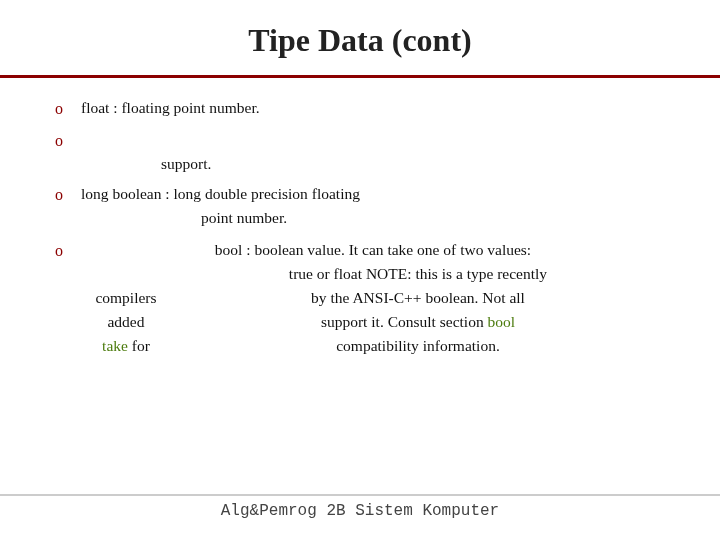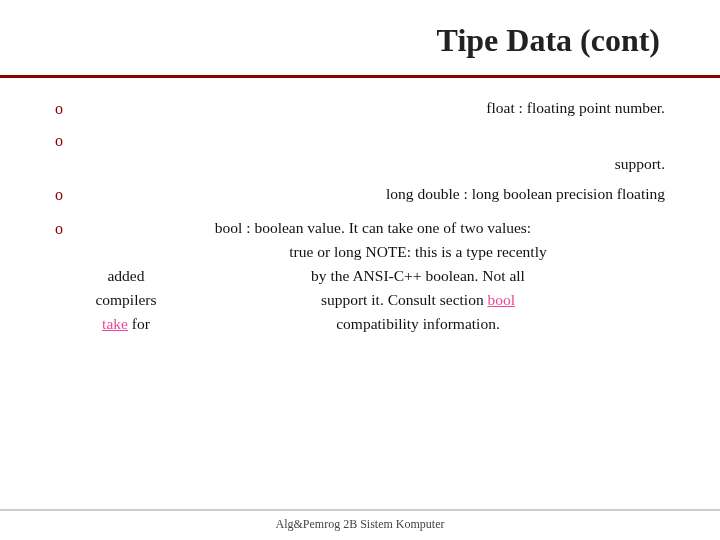--- a/index.html
+++ b/index.html
@@ -20,22 +20,22 @@
       width: 720px;
       height: 540px;
       background: #ffffff;
       display: flex;
       flex-direction: column;
       padding: 0;
       position: relative;
     }
 
     .title-area {
-      text-align: right;
-      padding: 22px 60px 10px 40px;
+      text-align: center;
+      padding: 22px 40px 10px 40px;
     }
 
     .title-text {
       font-size: 32px;
       font-weight: bold;
       color: #222222;
       font-family: Georgia, serif;
     }
 
     .top-divider {
@@ -65,21 +65,20 @@
     .bullet-marker {
       color: #8b0000;
       font-size: 16px;
       margin-top: 1px;
       flex-shrink: 0;
       width: 16px;
     }
 
     .bullet-content {
       flex: 1;
-      text-align: right;
     }
 
     .bool-section {
       display: flex;
       align-items: flex-start;
       gap: 10px;
       font-size: 15.5px;
       color: #111111;
       line-height: 1.55;
       margin-top: 2px;
@@ -110,37 +109,36 @@
       display: flex;
       flex-direction: column;
     }
 
     .bool-table .col-right {
       display: flex;
       flex-direction: column;
     }
 
     .bool-link {
-      color: #ec4899;
-      text-decoration: underline;
+      color: #4d7c0f;
     }
 
     .bottom-divider {
       width: 100%;
       height: 2px;
       background: #cccccc;
       margin-top: auto;
     }
 
     .footer {
       text-align: center;
-      font-size: 12px;
+      font-size: 16px;
       color: #444444;
-      padding: 6px 0 8px 0;
-      font-family: Liberation Serif, serif;
+      padding: 6px 0 20px 0;
+      font-family: Liberation Mono, monospace;
     }
   </style>
 </head>
 <body>
 
 <div class="slide">
   <div class="title-area">
     <h1 class="title-text">Tipe Data (cont)</h1>
   </div>
   <div class="top-divider"></div>
@@ -158,37 +156,38 @@
       <span class="bullet-marker">o</span>
       <span class="bullet-content">
         <br>
         <span style="padding-left:80px;">support.</span>
       </span>
     </div>
 
     <div class="bullet-item" style="align-items:flex-start;">
       <span class="bullet-marker">o</span>
       <span class="bullet-content">
-        <span>long double : long boolean precision floating</span><br>
+        <span>long boolean : long double precision floating</span><br>
+        <span style="padding-left:120px;">point number.</span>
       </span>
     </div>
 
     <div class="bool-section">
       <span class="bool-marker">o</span>
       <div class="bool-content">
         <span>bool  :  boolean value. It can take one of two values:</span><br>
         <div class="bool-table">
           <div class="col-left">
             <span>&nbsp;</span>
+            <span>compilers</span>
             <span>added</span>
-            <span>compilers</span>
             <span><a class="bool-link">take</a> for</span>
           </div>
           <div class="col-right">
-            <span>true or long NOTE: this is a type recently</span>
+            <span>true or float NOTE: this is a type recently</span>
             <span>by the ANSI-C++ boolean. Not all</span>
             <span>support it. Consult section <a class="bool-link">bool</a></span>
             <span>compatibility information.</span>
           </div>
         </div>
       </div>
     </div>
 
   </div>
 

